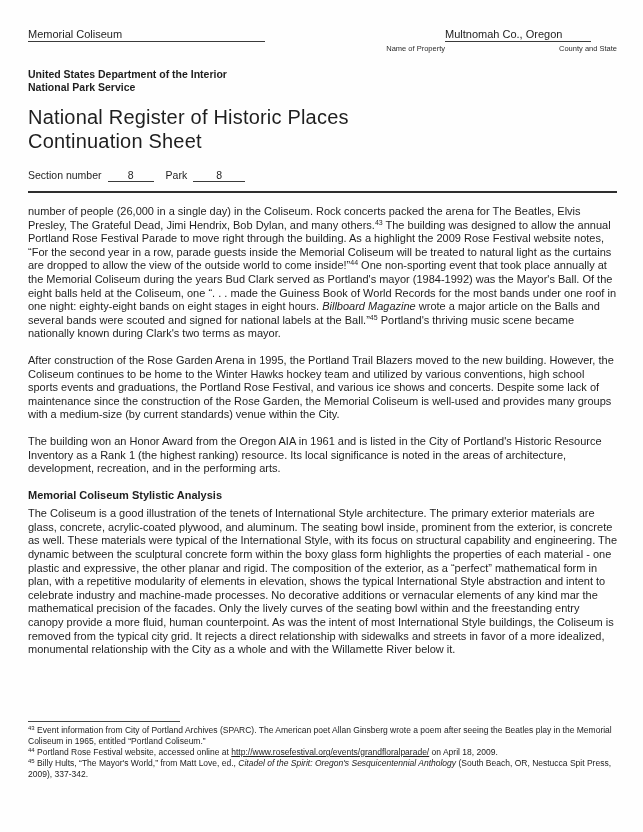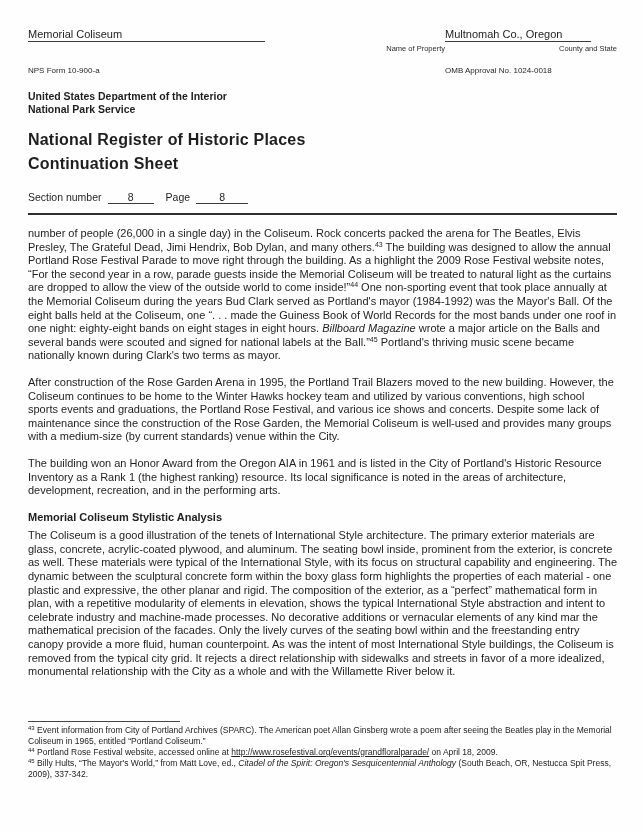--- a/index.html
+++ b/index.html
@@ -22,21 +22,21 @@
     display:inline-block;font-size:11px;width:237px;
     border-bottom:1px solid #3a3a3a;padding-bottom:1px;
   }
   .county-name{
     display:inline-block;font-size:11px;width:146px;
     border-bottom:1px solid #3a3a3a;padding-bottom:1px;
   }
   .hdr-sub{font-size:7.5px;color:#2c2c2c;margin-top:2px;text-align:right;}
   .hdr-forms{display:flex;justify-content:space-between;margin-top:13px;font-size:8px;color:#262626;}
   .agency{margin-top:15px;font-size:10.5px;font-weight:bold;line-height:12.5px;}
-  .doc-title{margin-top:13px;font-size:16px;font-weight:bold;line-height:23.5px;letter-spacing:.2px;}
+  .doc-title{margin-top:13px;font-size:20px;font-weight:normal;line-height:23.5px;letter-spacing:.2px;}
   .section-row{margin-top:16px;font-size:10.5px;display:flex;}
   .fill-val{
     display:inline-block;text-align:center;
     border-bottom:1px solid #3a3a3a;font-size:10.5px;
   }
   .fill-section{width:46px;margin-left:6px;margin-right:12px;}
   .fill-page{width:52px;margin-left:6px;}
   .head-rule{margin-top:9px;border:0;border-top:2px solid #2e2e2e;height:0;}
   
   .body-content{margin-top:12px;font-size:11px;line-height:13.6px;}
@@ -63,39 +63,35 @@
     <div class="hdr-left">
       <span class="prop-name">Memorial Coliseum</span>
       <div class="hdr-sub">Name of Property</div>
     </div>
     <div class="hdr-right">
       <span class="county-name">Multnomah Co., Oregon</span>
       <div class="hdr-sub">County and State</div>
     </div>
   </div>
 
-  <div class="hdr-forms">
-    <span>NPS Form 10-900-a</span>
-    <span style="width:172px;">OMB Approval No. 1024-0018</span>
-  </div>
 
   <div class="agency">
     <div>United States Department of the Interior</div>
     <div>National Park Service</div>
   </div>
 
   <div class="doc-title">
     <div>National Register of Historic Places</div>
     <div>Continuation Sheet</div>
   </div>
 
   <div class="section-row">
     <span>Section number</span>
     <span class="fill-val fill-section">8</span>
-    <span>Page</span>
+    <span>Park</span>
     <span class="fill-val fill-page">8</span>
   </div>
 
   <hr class="head-rule">
 
   <div class="body-content">
       <div class="body-para"><span>number of people (26,000 in a single day) in the Coliseum. Rock concerts packed the arena for The Beatles, Elvis Presley, The Grateful Dead, Jimi Hendrix, Bob Dylan, and many others.</span><sup>43</sup><span> The building was designed to allow the annual Portland Rose Festival Parade to move right through the building. As a highlight the 2009 Rose Festival website notes, “For the second year in a row, parade guests inside the Memorial Coliseum will be treated to natural light as the curtains are dropped to allow the view of the outside world to come inside!”</span><sup>44</sup><span> One non-sporting event that took place annually at the Memorial Coliseum during the years Bud Clark served as Portland's mayor (1984-1992) was the Mayor's Ball. Of the eight balls held at the Coliseum, one “. . . made the Guiness Book of World Records for the most bands under one roof in one night: eighty-eight bands on eight stages in eight hours. </span><span class="it">Billboard Magazine</span><span> wrote a major article on the Balls and several bands were scouted and signed for national labels at the Ball.”</span><sup>45</sup><span> Portland's thriving music scene became nationally known during Clark's two terms as mayor.</span></div>
       <div class="body-para"><span>After construction of the Rose Garden Arena in 1995, the Portland Trail Blazers moved to the new building. However, the Coliseum continues to be home to the Winter Hawks hockey team and utilized by various conventions, high school sports events and graduations, the Portland Rose Festival, and various ice shows and concerts. Despite some lack of maintenance since the construction of the Rose Garden, the Memorial Coliseum is well-used and provides many groups with a medium-size (by current standards) venue within the City.</span></div>
       <div class="body-para"><span>The building won an Honor Award from the Oregon AIA in 1961 and is listed in the City of Portland's Historic Resource Inventory as a Rank 1 (the highest ranking) resource. Its local significance is noted in the areas of architecture, development, recreation, and in the performing arts.</span></div>
       <div class="body-heading"><span>Memorial Coliseum Stylistic Analysis</span></div>

